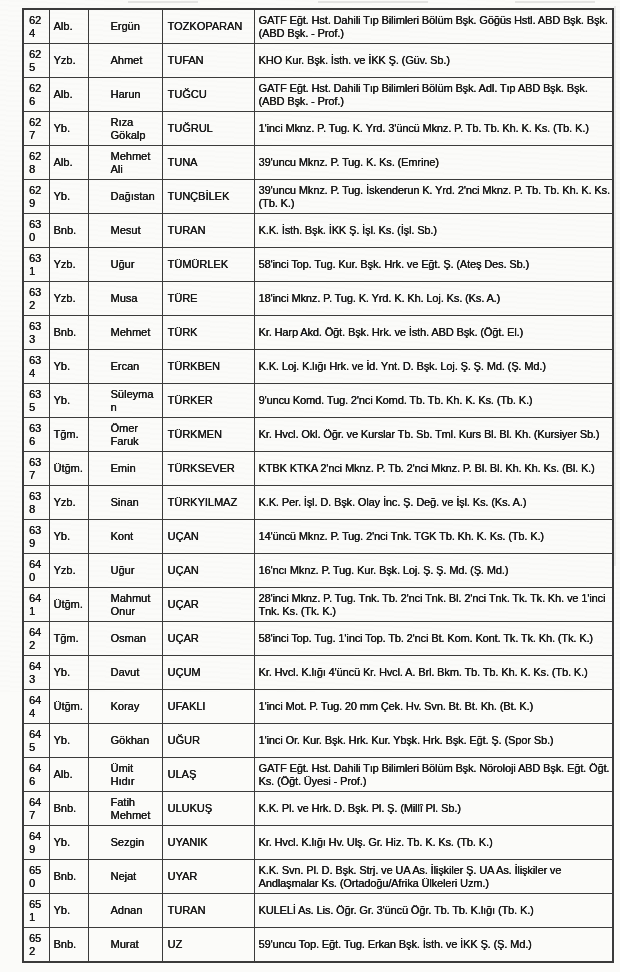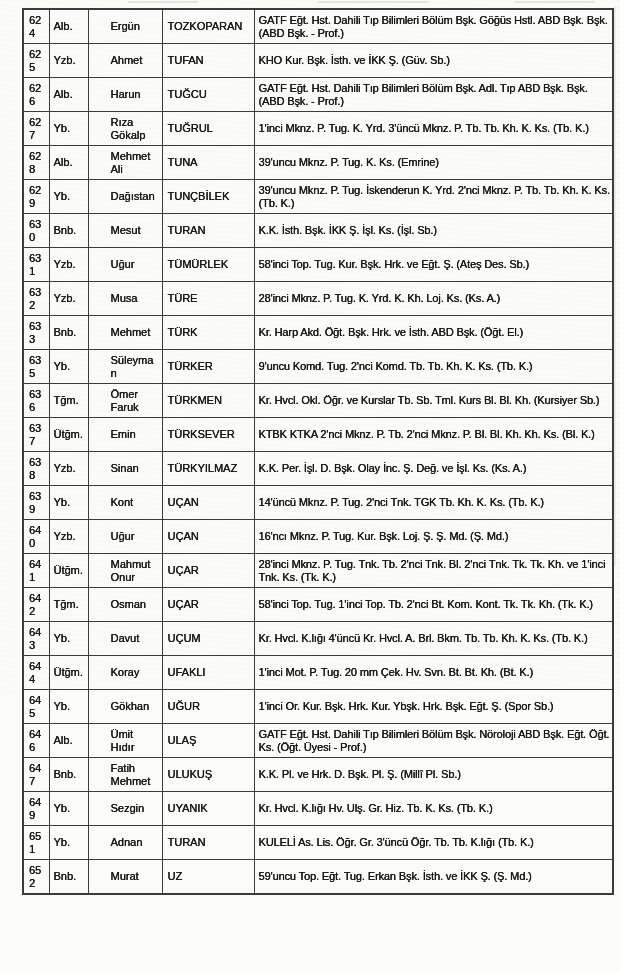--- a/index.html
+++ b/index.html
@@ -140,31 +140,38 @@
     <td class="c-fn">Uğur</td>
     <td class="c-ln">TÜMÜRLEK</td>
     <td class="c-asg">58'inci Top. Tug. Kur. Bşk. Hrk. ve Eğt. Ş. (Ateş Des. Sb.)</td>
   </tr>
 
   <tr>
     <td class="c-no">632</td>
     <td class="c-rank">Yzb.</td>
     <td class="c-fn">Musa</td>
     <td class="c-ln">TÜRE</td>
-    <td class="c-asg">28'inci Mknz. P. Tug. K. Yrd. K. Kh. Loj. Ks. (Ks. A.)</td>
+    <td class="c-asg">18'inci Mknz. P. Tug. K. Yrd. K. Kh. Loj. Ks. (Ks. A.)</td>
   </tr>
 
   <tr>
     <td class="c-no">633</td>
     <td class="c-rank">Bnb.</td>
     <td class="c-fn">Mehmet</td>
     <td class="c-ln">TÜRK</td>
     <td class="c-asg">Kr. Harp Akd. Öğt. Bşk. Hrk. ve İsth. ABD Bşk. (Öğt. El.)</td>
   </tr>
 
+  <tr>
+    <td class="c-no">634</td>
+    <td class="c-rank">Yb.</td>
+    <td class="c-fn">Ercan</td>
+    <td class="c-ln">TÜRKBEN</td>
+    <td class="c-asg">K.K. Loj. K.lığı Hrk. ve İd. Ynt. D. Bşk. Loj. Ş. Ş. Md. (Ş. Md.)</td>
+  </tr>
 
   <tr>
     <td class="c-no">635</td>
     <td class="c-rank">Yb.</td>
     <td class="c-fn">Süleyman</td>
     <td class="c-ln">TÜRKER</td>
     <td class="c-asg">9'uncu Komd. Tug. 2'nci Komd. Tb. Tb. Kh. K. Ks. (Tb. K.)</td>
   </tr>
 
   <tr>
@@ -265,20 +272,27 @@
 
 
   <tr>
     <td class="c-no">649</td>
     <td class="c-rank">Yb.</td>
     <td class="c-fn">Sezgin</td>
     <td class="c-ln">UYANIK</td>
     <td class="c-asg">Kr. Hvcl. K.lığı Hv. Ulş. Gr. Hiz. Tb. K. Ks. (Tb. K.)</td>
   </tr>
 
+  <tr>
+    <td class="c-no">650</td>
+    <td class="c-rank">Bnb.</td>
+    <td class="c-fn">Nejat</td>
+    <td class="c-ln">UYAR</td>
+    <td class="c-asg">K.K. Svn. Pl. D. Bşk. Strj. ve UA As. İlişkiler Ş. UA As. İlişkiler ve Andlaşmalar Ks. (Ortadoğu/Afrika Ülkeleri Uzm.)</td>
+  </tr>
 
   <tr>
     <td class="c-no">651</td>
     <td class="c-rank">Yb.</td>
     <td class="c-fn">Adnan</td>
     <td class="c-ln">TURAN</td>
     <td class="c-asg">KULELİ As. Lis. Öğr. Gr. 3'üncü Öğr. Tb. Tb. K.lığı (Tb. K.)</td>
   </tr>
 
   <tr>

